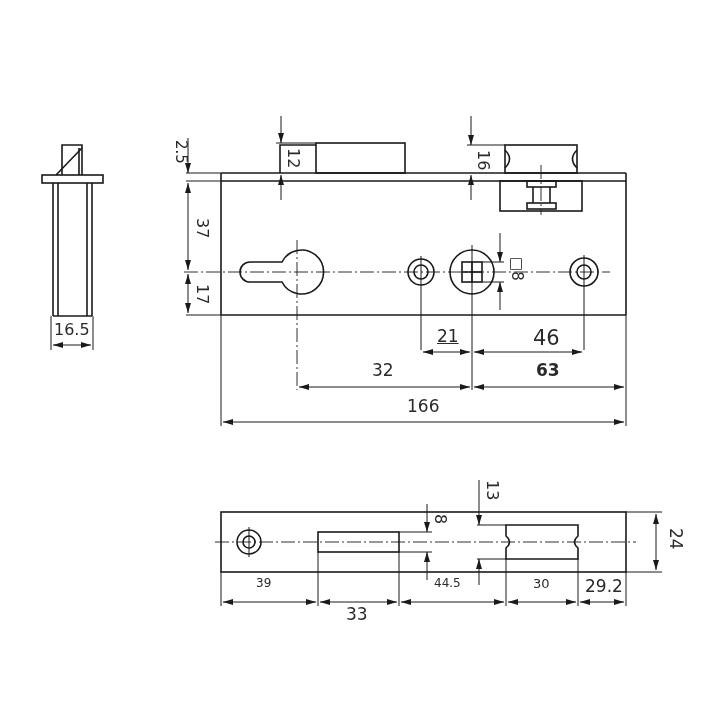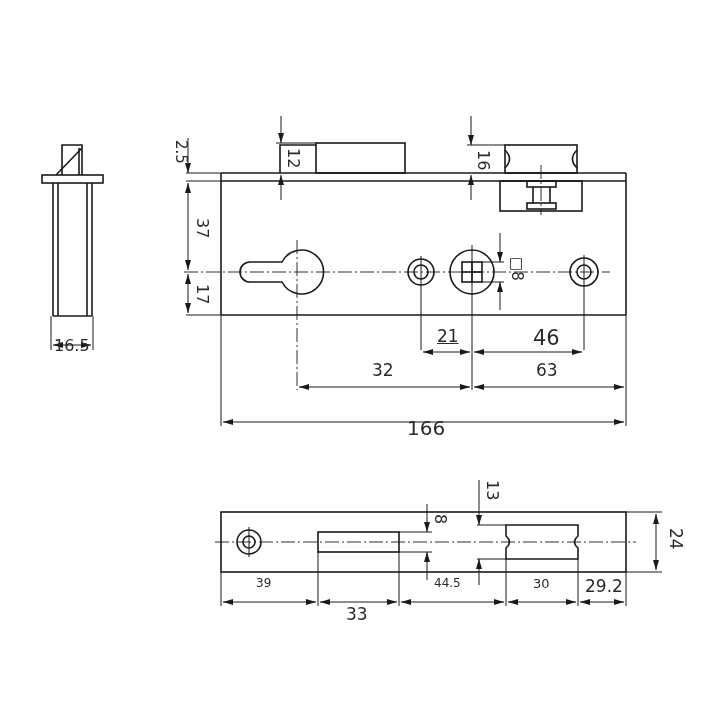--- a/index.html
+++ b/index.html
@@ -140,33 +140,33 @@
     <line class="thin" x1="479" y1="480" x2="479" y2="525" marker-end="url(#ar)"></line>
     <line class="thin" x1="479" y1="585" x2="479" y2="559" marker-end="url(#ar)"></line>
 
     <line class="thin" x1="626" y1="512" x2="662" y2="512"></line>
     <line class="thin" x1="626" y1="572" x2="662" y2="572"></line>
     <line class="thin" x1="656" y1="514" x2="656" y2="570" marker-start="url(#ar)" marker-end="url(#ar)"></line>
   </g>
 </svg>
 
 <div style="position:absolute;left:54px;top:320px;font-size:16px;color:#2a2a2a;"></div>
-<span style="position:absolute;left:54px;top:320px;font-size:16px;color:#2a2a2a;margin-top:16px;">16.5</span>
+<span style="position:absolute;left:54px;top:320px;font-size:16px;color:#2a2a2a;">16.5</span>
 
 <span style="position:absolute;left:190px;top:140px;font-size:15px;color:#2a2a2a;transform:rotate(90deg);transform-origin:left top;">2.5</span>
 <span style="position:absolute;left:212px;top:218px;font-size:16px;color:#2a2a2a;transform:rotate(90deg);transform-origin:left top;">37</span>
 <span style="position:absolute;left:212px;top:284px;font-size:16px;color:#2a2a2a;transform:rotate(90deg);transform-origin:left top;">17</span>
 <span style="position:absolute;left:303px;top:148px;font-size:16px;color:#2a2a2a;transform:rotate(90deg);transform-origin:left top;">12</span>
 <span style="position:absolute;left:493px;top:150px;font-size:16px;color:#2a2a2a;transform:rotate(90deg);transform-origin:left top;">16</span>
 <span style="position:absolute;left:526px;top:257px;font-size:15px;color:#2a2a2a;transform:rotate(90deg);transform-origin:left top;">□8</span>
 <span style="position:absolute;left:437px;top:326px;font-size:17px;color:#2a2a2a;text-decoration:underline;">21</span>
 <span style="position:absolute;left:533px;top:326px;font-size:21px;color:#2a2a2a;">46</span>
 <span style="position:absolute;left:372px;top:360px;font-size:17px;color:#2a2a2a;">32</span>
-<span style="position:absolute;left:536px;top:360px;font-size:17px;color:#2a2a2a;">63</span>
-<span style="position:absolute;left:407px;top:396px;font-size:20px;color:#2a2a2a;margin-top:20px;">166</span>
+<span style="position:absolute;left:536px;top:360px;font-size:17px;color:#2a2a2a;font-weight:bold;">63</span>
+<span style="position:absolute;left:407px;top:396px;font-size:17px;color:#2a2a2a;">166</span>
 
 <span style="position:absolute;left:256px;top:576px;font-size:12px;color:#2a2a2a;">39</span>
 <span style="position:absolute;left:346px;top:604px;font-size:17px;color:#2a2a2a;">33</span>
 <span style="position:absolute;left:434px;top:576px;font-size:12px;color:#2a2a2a;text-align:center;">44.5</span>
 <span style="position:absolute;left:533px;top:576px;font-size:13px;color:#2a2a2a;">30</span>
 <span style="position:absolute;left:585px;top:576px;font-size:17px;color:#2a2a2a;">29.2</span>
 <span style="position:absolute;left:450px;top:514px;font-size:16px;color:#2a2a2a;transform:rotate(90deg);transform-origin:left top;">8</span>
 <span style="position:absolute;left:502px;top:480px;font-size:16px;color:#2a2a2a;transform:rotate(90deg);transform-origin:left top;">13</span>
 <span style="position:absolute;left:686px;top:528px;font-size:17px;color:#2a2a2a;transform:rotate(90deg);transform-origin:left top;">24</span>
 

